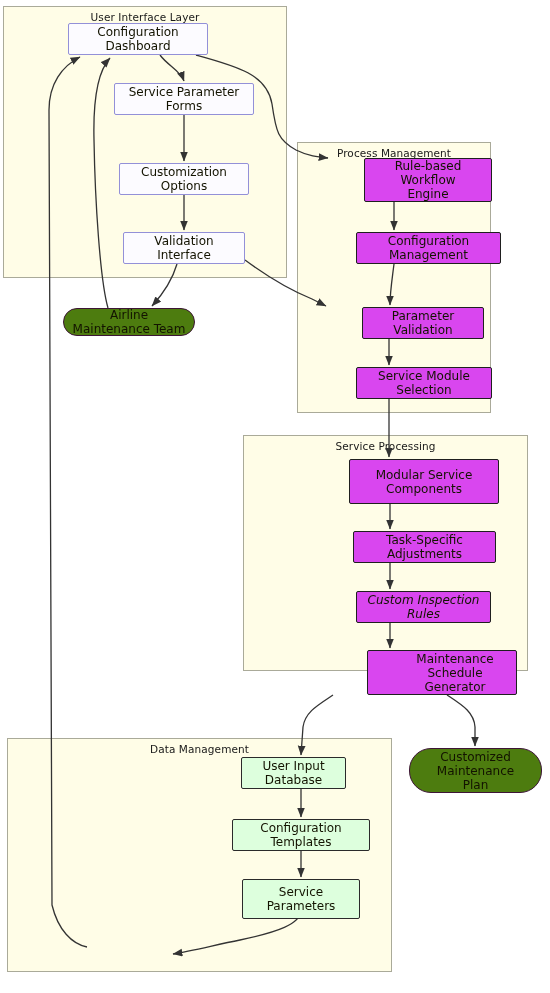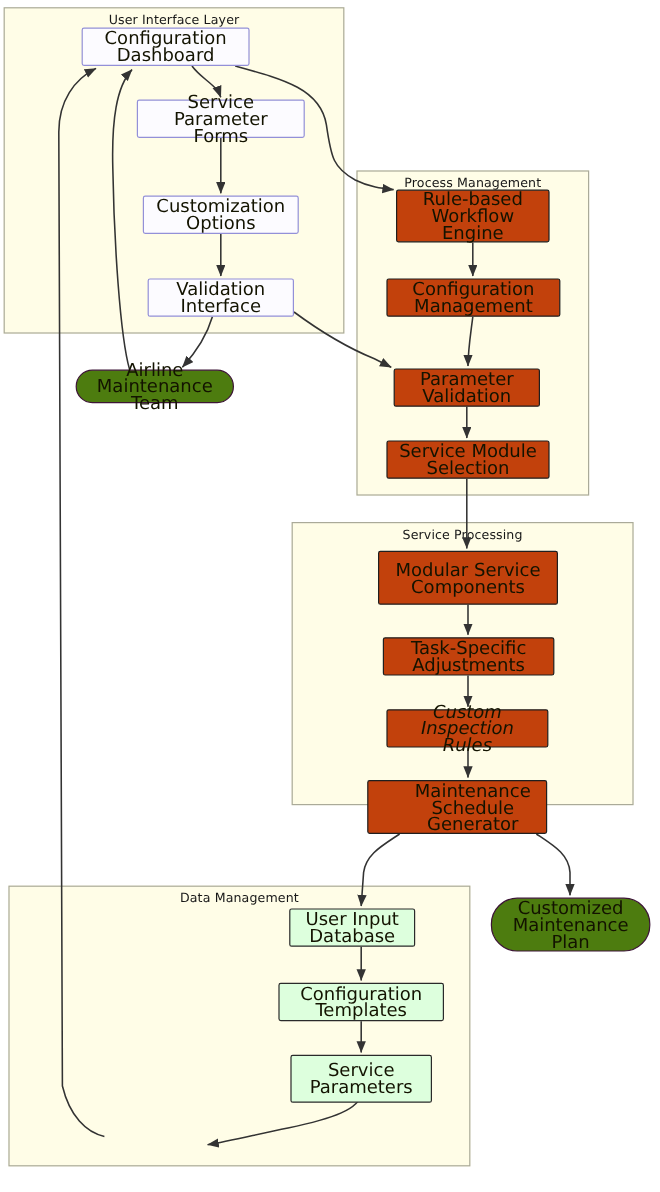--- a/index.html
+++ b/index.html
@@ -43,34 +43,35 @@
     color: #181818;
     letter-spacing: 0.1px;
   }
   .node {
     position: absolute;
     box-sizing: border-box;
     display: flex;
     align-items: center;
     justify-content: center;
     text-align: center;
-    font-size: 15px;
+    font-size: 12px;
     line-height: 14px;
     color: #131300;
     padding: 2px 6px;
   }
   .node.ui-node {
     background: #fcfbff;
     border: 1px solid #9390d8;
     border-radius: 2px;
   }
   .node.proc-node {
-    background: #c2410c;
+    background: #d946ef;
     border: 1.6px solid #1f1f1f;
     border-radius: 2px;
+    margin-left: 34px;
   }
   .node.data-node {
     background: #ddffdd;
     border: 1.6px solid #2a2a2a;
     border-radius: 2px;
   }
   .node.actor-node {
     background: #4d7c0f;
     border: 1.6px solid #3d1536;
     border-radius: 22px;
@@ -191,21 +192,21 @@
   </div>
 
   <div class="node proc-node" style="left:319px; top:531px; width:143px; height:32px;">
     <span class="label">Task-Specific Adjustments</span>
   </div>
 
   <div class="node proc-node" style="left:322px; top:591px; width:135px; height:32px;font-style:italic;">
     <span class="label">Custom Inspection Rules</span>
   </div>
 
-  <div class="node proc-node" style="left:306px; top:650px; width:150px; height:45px;padding-left:32px;">
+  <div class="node proc-node" style="left:333px; top:650px; width:150px; height:45px;padding-left:32px;">
     <span class="label">Maintenance Schedule
 Generator</span>
   </div>
 
   <div class="node data-node" style="left:241px; top:757px; width:105px; height:32px;">
     <span class="label">User Input Database</span>
   </div>
 
   <div class="node data-node" style="left:232px; top:819px; width:138px; height:32px;">
     <span class="label">Configuration Templates</span>

